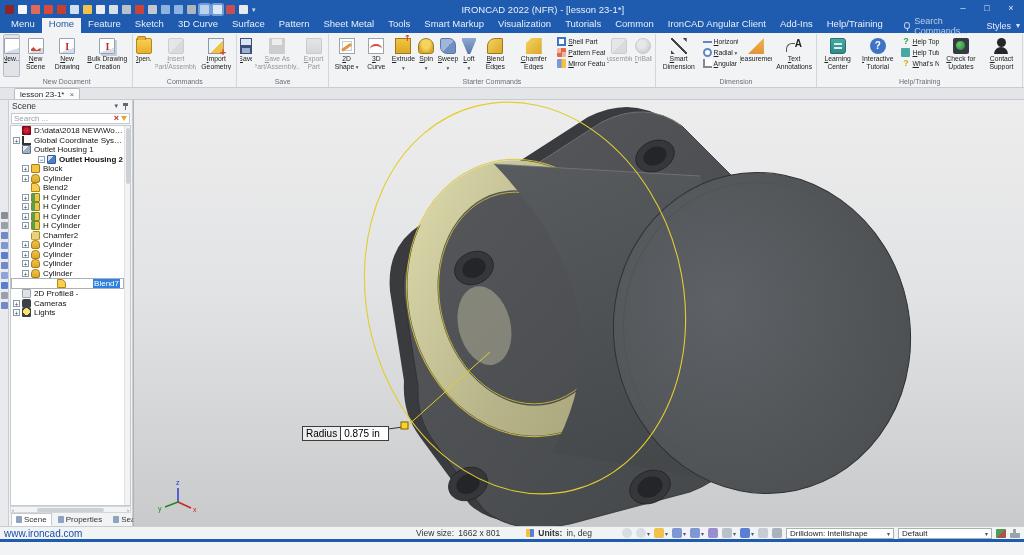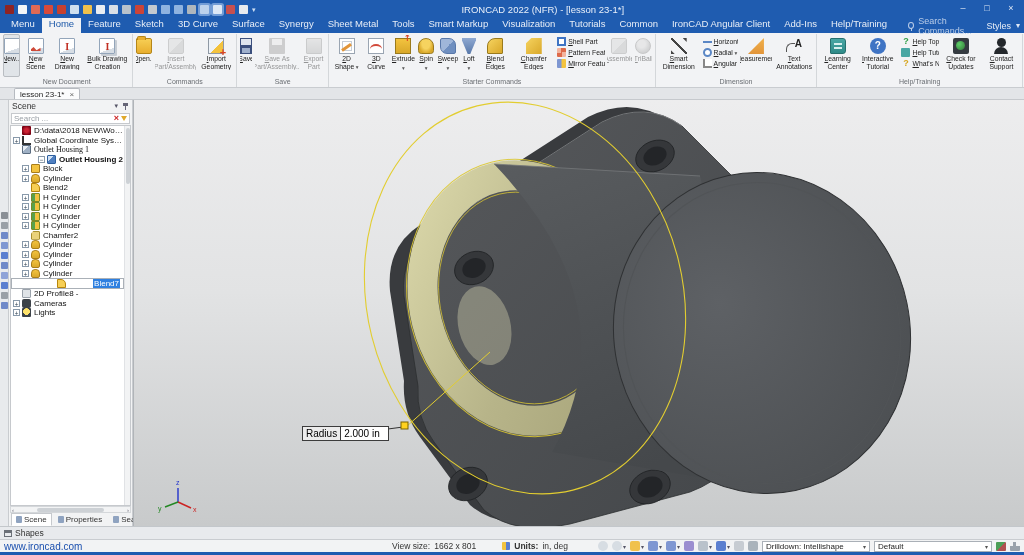--- a/index.html
+++ b/index.html
@@ -209,21 +209,21 @@
   </div>
 
   <div class="menurow">
     <span style="display:flex">
         <span class="mtab">Menu</span>
         <span class="mtab active">Home</span>
         <span class="mtab">Feature</span>
         <span class="mtab">Sketch</span>
         <span class="mtab">3D Curve</span>
         <span class="mtab">Surface</span>
-        <span class="mtab">Synergy</span>
+        <span class="mtab">Pattern</span>
         <span class="mtab">Sheet Metal</span>
         <span class="mtab">Tools</span>
         <span class="mtab">Smart Markup</span>
         <span class="mtab">Visualization</span>
         <span class="mtab">Tutorials</span>
         <span class="mtab">Common</span>
         <span class="mtab">IronCAD Angular Client</span>
         <span class="mtab">Add-Ins</span>
         <span class="mtab">Help/Training</span>
       </span>
@@ -460,21 +460,21 @@
             <div class="trow" style="padding-left: 2px;">
               <span class="texp none"></span>
               <span class="ti ti-scene-root"></span>
               <span class="tlb">D:\data\2018 NEW\Word\TECH-NET...</span>
             </div>
             <div class="trow" style="padding-left: 2px;">
               <span class="texp">+</span>
               <span class="ti ti-axes"></span>
               <span class="tlb">Global Coordinate System</span>
             </div>
-            <div class="trow" style="padding-left: 2px; font-family: Liberation Serif, serif;">
+            <div class="trow" style="padding-left: 2px;">
               <span class="texp none"></span>
               <span class="ti ti-part"></span>
               <span class="tlb">Outlet Housing 1</span>
             </div>
             <div class="trow bold" style="padding-left: 2px; justify-content: flex-end;">
               <span class="texp">−</span>
               <span class="ti ti-part-active"></span>
               <span class="tlb">Outlet Housing 2</span>
             </div>
             <div class="trow" style="padding-left: 11px;">
@@ -656,29 +656,25 @@
           <line x1="0" y1="0" x2="13" y2="6" stroke="#cc2222" stroke-width="1.4"></line>
           <line x1="0" y1="0" x2="-13" y2="5" stroke="#228822" stroke-width="1.4"></line>
           <text x="-2" y="-17" fill="#2233cc">z</text>
           <text x="15" y="10" fill="#cc2222">x</text>
           <text x="-20" y="9" fill="#228822">y</text>
         </g>
       </svg>
 
       <div class="radiusbox">
         <span class="rcell">Radius</span>
-        <span class="rcell rval">2.000 in</span>
+        <span class="rcell rval">0.875 in</span>
       </div>
     </div>
   </div>
 
-  <div class="shapesbar">
-    <span class="winicon"></span>
-    <span>Shapes</span>
-  </div>
 
   <div class="statusbar">
     <a>www.ironcad.com</a>
     <span class="spacer"></span>
     <span>View size:</span>
     <span>1662 x 801</span>
     <span class="spacer" style="max-width:18px"></span>
     <span class="units-icon"></span>
     <span class="bold">Units:</span>
     <span>in, deg</span>
@@ -718,21 +714,21 @@
           <span class="sic2" style="background: rgb(199, 204, 210);"></span>
         </span>
         <span class="vicon">
           <span class="sic2" style="background: rgb(170, 179, 187);"></span>
         </span>
       </span>
     <span class="sel" style="width:108px">
       <span>Drilldown: Intellishape</span>
         <span class="c">▾</span>
     </span>
-    <span class="sel" style="width:118px">
+    <span class="sel" style="width:94px">
       <span>Default</span>
         <span class="c">▾</span>
     </span>
     <span class="sbicon" style="background:linear-gradient(135deg,#4c9e57 50%,#b05050 50%)"></span>
     <span class="sbicon" style="background:linear-gradient(0deg,#9aa2ab 60%,transparent 60%),linear-gradient(90deg,transparent 30%,#9aa2ab 30% 60%,transparent 60%)"></span>
   </div>
 
   <div class="bluebar"></div>
 </div>
 

